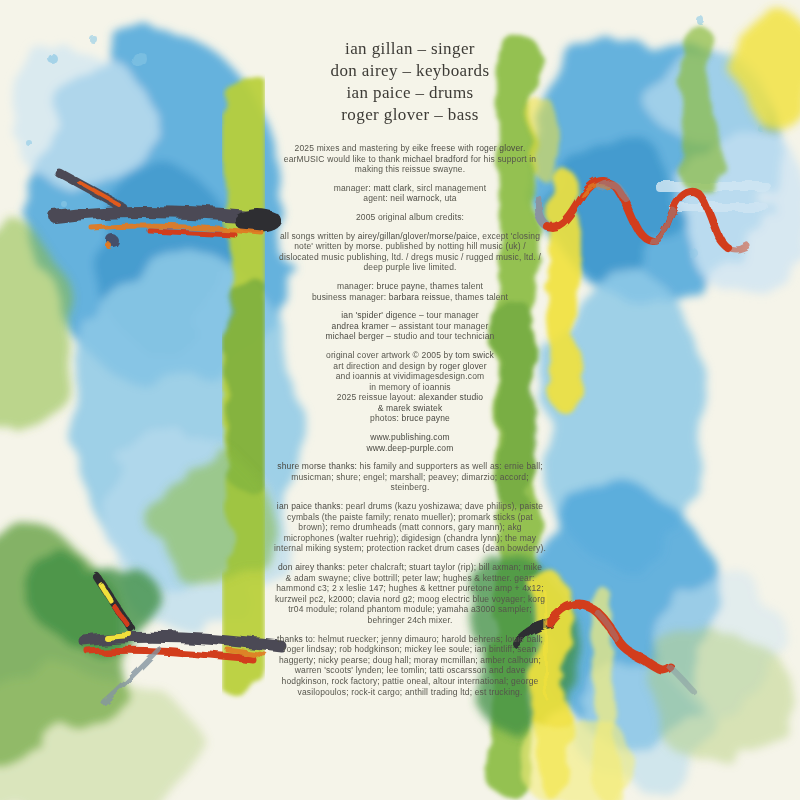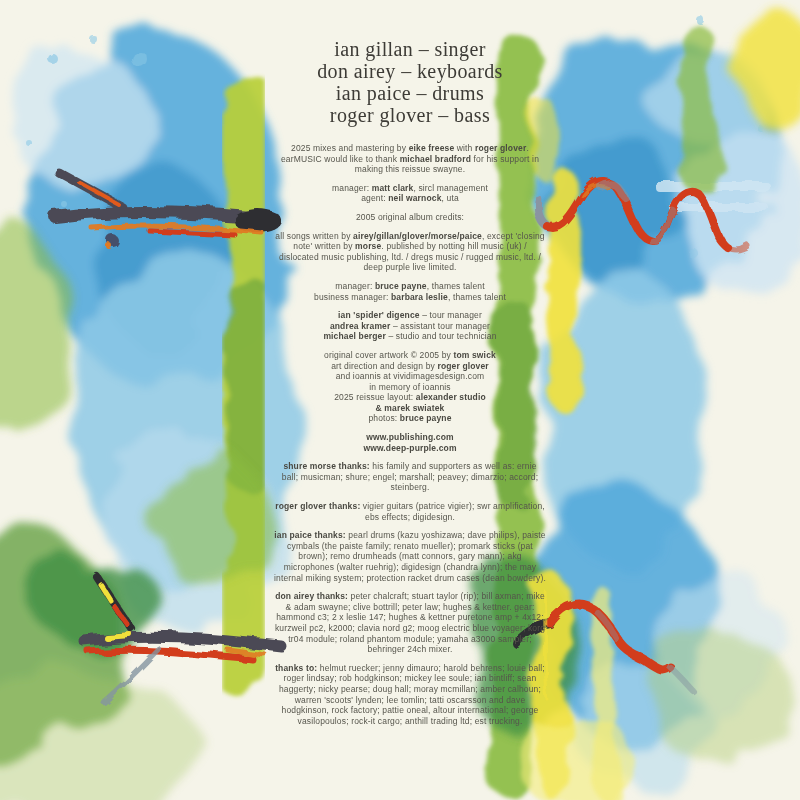--- a/index.html
+++ b/index.html
@@ -10,25 +10,25 @@
     --red:#d23c1b; --orange:#e07a22; --orange2:#e05a1e;
     --ink:#2e2d33; --slate:#4c4a54; --gray:#8a94a2; --steel:#44506b; --sage:#8595a0;
   }
   html,body{margin:0;padding:0;}
   .canvas{position:relative;width:800px;height:800px;background:var(--cream);overflow:hidden;
           font-family:"Liberation Sans",sans-serif;}
   .art{position:absolute;left:0;top:0;z-index:1;}
   .content{position:absolute;left:410px;transform:translateX(-50%);top:0;width:272px;
            text-align:center;z-index:2;}
   .lineup{margin-top:38px;font-family:"Liberation Serif","DejaVu Serif",serif;
-          font-size:20px;line-height:22px;color:var(--title);letter-spacing:.4px;}
+          font-size:17px;line-height:22px;color:var(--title);letter-spacing:.4px;}
   .credits{margin-top:17px;color:var(--text);}
   .para{font-size:8.5px;line-height:10.6px;letter-spacing:.15px;margin:0 0 8px 0;
         white-space:pre-line;}
-  .para .b{font-weight:bold;color:#4a4942;}
+  .para .b{font-weight:normal;color:#4a4942;}
   
   .f-blue1{fill:var(--blue1)} .f-blue2{fill:var(--blue2)} .f-blue3{fill:var(--blue3)}
   .f-blue4{fill:var(--blue4)} .f-blue5{fill:var(--blue5)}
   .f-green1{fill:var(--green1)} .f-green2{fill:var(--green2)} .f-green3{fill:var(--green3)}
   .f-green4{fill:var(--green4)}
   .f-yellow1{fill:var(--yellow1)} .f-yellow2{fill:var(--yellow2)}
   .f-ink{fill:var(--ink)} .f-steel{fill:var(--steel)} .f-orange{fill:var(--orange)}
   .s-green1{stroke:var(--green1)} .s-green2{stroke:var(--green2)} .s-yg{stroke:var(--yg)}
   .s-yellow1{stroke:var(--yellow1)} .s-yellow2{stroke:var(--yellow2)}
   .s-red{stroke:var(--red)} .s-orange{stroke:var(--orange)} .s-orange2{stroke:var(--orange2)}
@@ -172,34 +172,33 @@
         <div class="lineup-line">ian paice – drums</div>
         <div class="lineup-line">roger glover – bass</div>
       </div>
     <div class="credits">
         <div class="para"><span>2025 mixes and mastering by </span><span class="b">eike freese</span><span> with </span><span class="b">roger glover</span><span>. earMUSIC would like to thank </span><span class="b">michael bradford</span><span> for his support in making this reissue swayne.</span></div>
         <div class="para"><span>manager: </span><span class="b">matt clark</span><span>, sircl management
 agent: </span><span class="b">neil warnock</span><span>, uta</span></div>
         <div class="para"><span>2005 original album credits:</span></div>
         <div class="para"><span>all songs written by </span><span class="b">airey/gillan/glover/morse/paice</span><span>, except 'closing note' written by </span><span class="b">morse</span><span>. published by notting hill music (uk) / dislocated music publishing, ltd. / dregs music / rugged music, ltd. / deep purple live limited.</span></div>
         <div class="para"><span>manager: </span><span class="b">bruce payne</span><span>, thames talent
-business manager: </span><span class="b">barbara leslie</span><span>, thames talent</span></div>
+business manager: </span><span class="b">barbara reissue</span><span>, thames talent</span></div>
         <div class="para"><span class="b">ian 'spider' digence</span><span> – tour manager
 </span><span class="b">andrea kramer</span><span> – assistant tour manager
 </span><span class="b">michael berger</span><span> – studio and tour technician</span></div>
         <div class="para"><span>original cover artwork © 2005 by </span><span class="b">tom swick</span><span>
 art direction and design by </span><span class="b">roger glover</span><span>
 and ioannis at vividimagesdesign.com
 in memory of ioannis
 2025 reissue layout: </span><span class="b">alexander studio</span><span>
 </span><span class="b">&amp; marek swiatek</span><span>
 photos: </span><span class="b">bruce payne</span></div>
         <div class="para"><span class="b">www.publishing.com
 www.deep-purple.com</span></div>
         <div class="para"><span class="b">shure morse thanks:</span><span> his family and supporters as well as: ernie ball; musicman; shure; engel; marshall; peavey; dimarzio; accord; steinberg.</span></div>
-        <div class="para"><span class="b">roger glover thanks:</span><span> vigier guitars (patrice vigier); swr amplification, ebs effects; digidesign.</span></div>
         <div class="para"><span class="b">ian paice thanks:</span><span> pearl drums (kazu yoshizawa; dave philips), paiste cymbals (the paiste family; renato mueller); promark sticks (pat brown); remo drumheads (matt connors, gary mann); akg microphones (walter ruehrig); digidesign (chandra lynn); the may internal miking system; protection racket drum cases (dean bowdery).</span></div>
         <div class="para"><span class="b">don airey thanks:</span><span> peter chalcraft; stuart taylor (rip); bill axman; mike &amp; adam swayne; clive bottrill; peter law; hughes &amp; kettner. gear: hammond c3; 2 x leslie 147; hughes &amp; kettner puretone amp + 4x12; kurzweil pc2, k2000; clavia nord g2; moog electric blue voyager; korg tr04 module; roland phantom module; yamaha a3000 sampler; behringer 24ch mixer.</span></div>
         <div class="para"><span class="b">thanks to:</span><span> helmut ruecker; jenny dimauro; harold behrens; louie ball; roger lindsay; rob hodgkinson; mickey lee soule; ian bintliff; sean haggerty; nicky pearse; doug hall; moray mcmillan; amber calhoun; warren 'scoots' lynden; lee tomlin; tatti oscarsson and dave hodgkinson, rock factory; pattie oneal, altour international; george vasilopoulos; rock-it cargo; anthill trading ltd; est trucking.</span></div>
       </div>
   </div>
 
 </div>
 
 </body></html>

